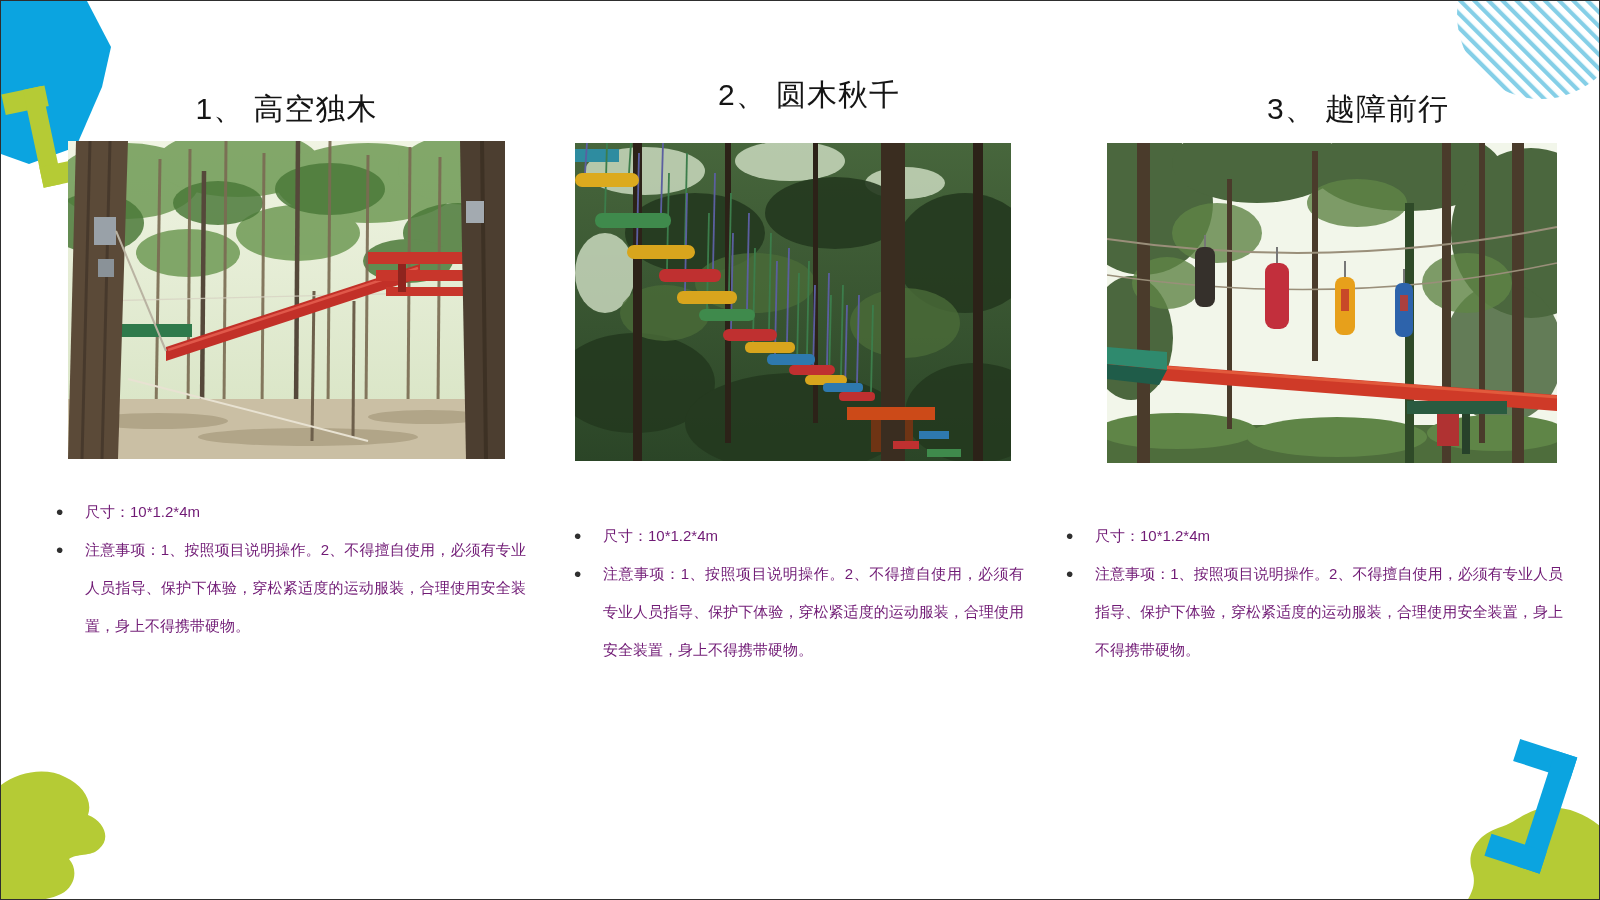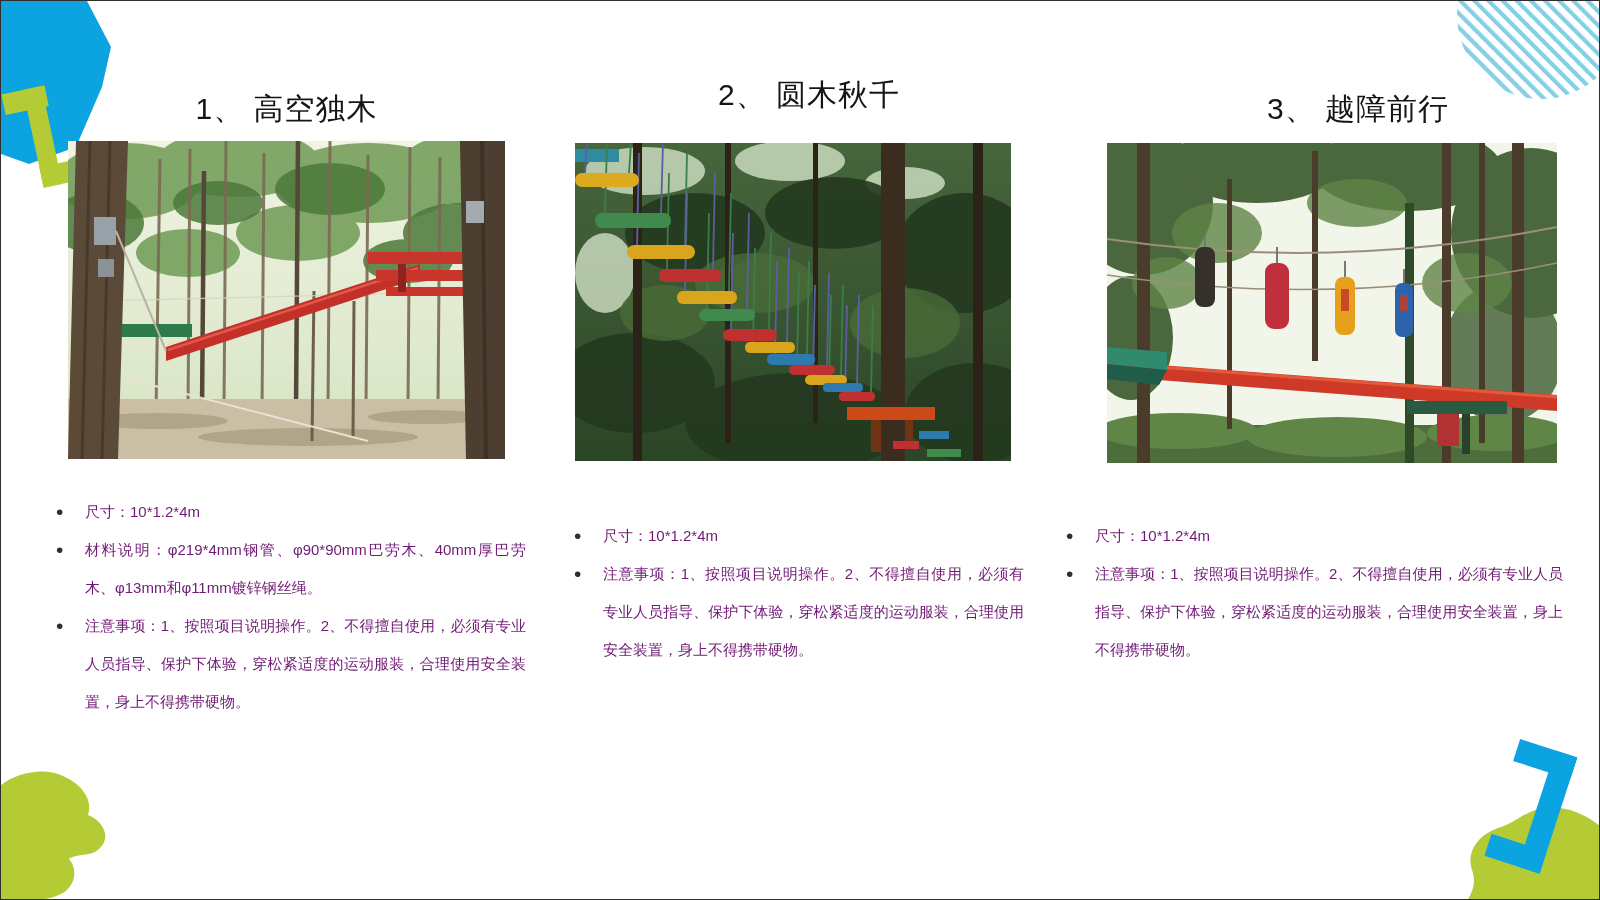--- a/index.html
+++ b/index.html
@@ -151,21 +151,20 @@
 
       <rect x="26" y="76" width="22" height="28" fill="#99a1a8"></rect>
       <rect x="30" y="118" width="16" height="18" fill="#8a9298"></rect>
       <rect x="398" y="60" width="18" height="22" fill="#a3aab0"></rect>
       <line x1="48" y1="90" x2="98" y2="210" stroke="#b9b3a2" stroke-width="2"></line>
     </svg>
   </div>
 
   <div class="text x1">
     <p class="b"><span class="dot"></span><span>尺寸：10*1.2*4m</span></p>
-    <p class="b"><span class="dot"></span><span>材料说明：φ219*4mm钢管、φ90*90mm巴劳木、40mm厚巴劳木、φ13mm和φ11mm镀锌钢丝绳。</span></p>
     <p class="b"><span class="dot"></span><span>注意事项：1、按照项目说明操作。2、不得擅自使用，必须有专业人员指导、保护下体验，穿松紧适度的运动服装，合理使用安全装置，身上不得携带硬物。</span></p>
   </div>
 
   <h2 class="col-title t2">2、 圆木秋千</h2>
 
   <div class="photo p2">
     <svg width="436" height="318" viewBox="0 0 436 318" aria-hidden="true">
       <defs>
         <linearGradient id="p2bg" x1="0" y1="0" x2="0" y2="1">
           <stop offset="0" stop-color="#47663c"></stop>

